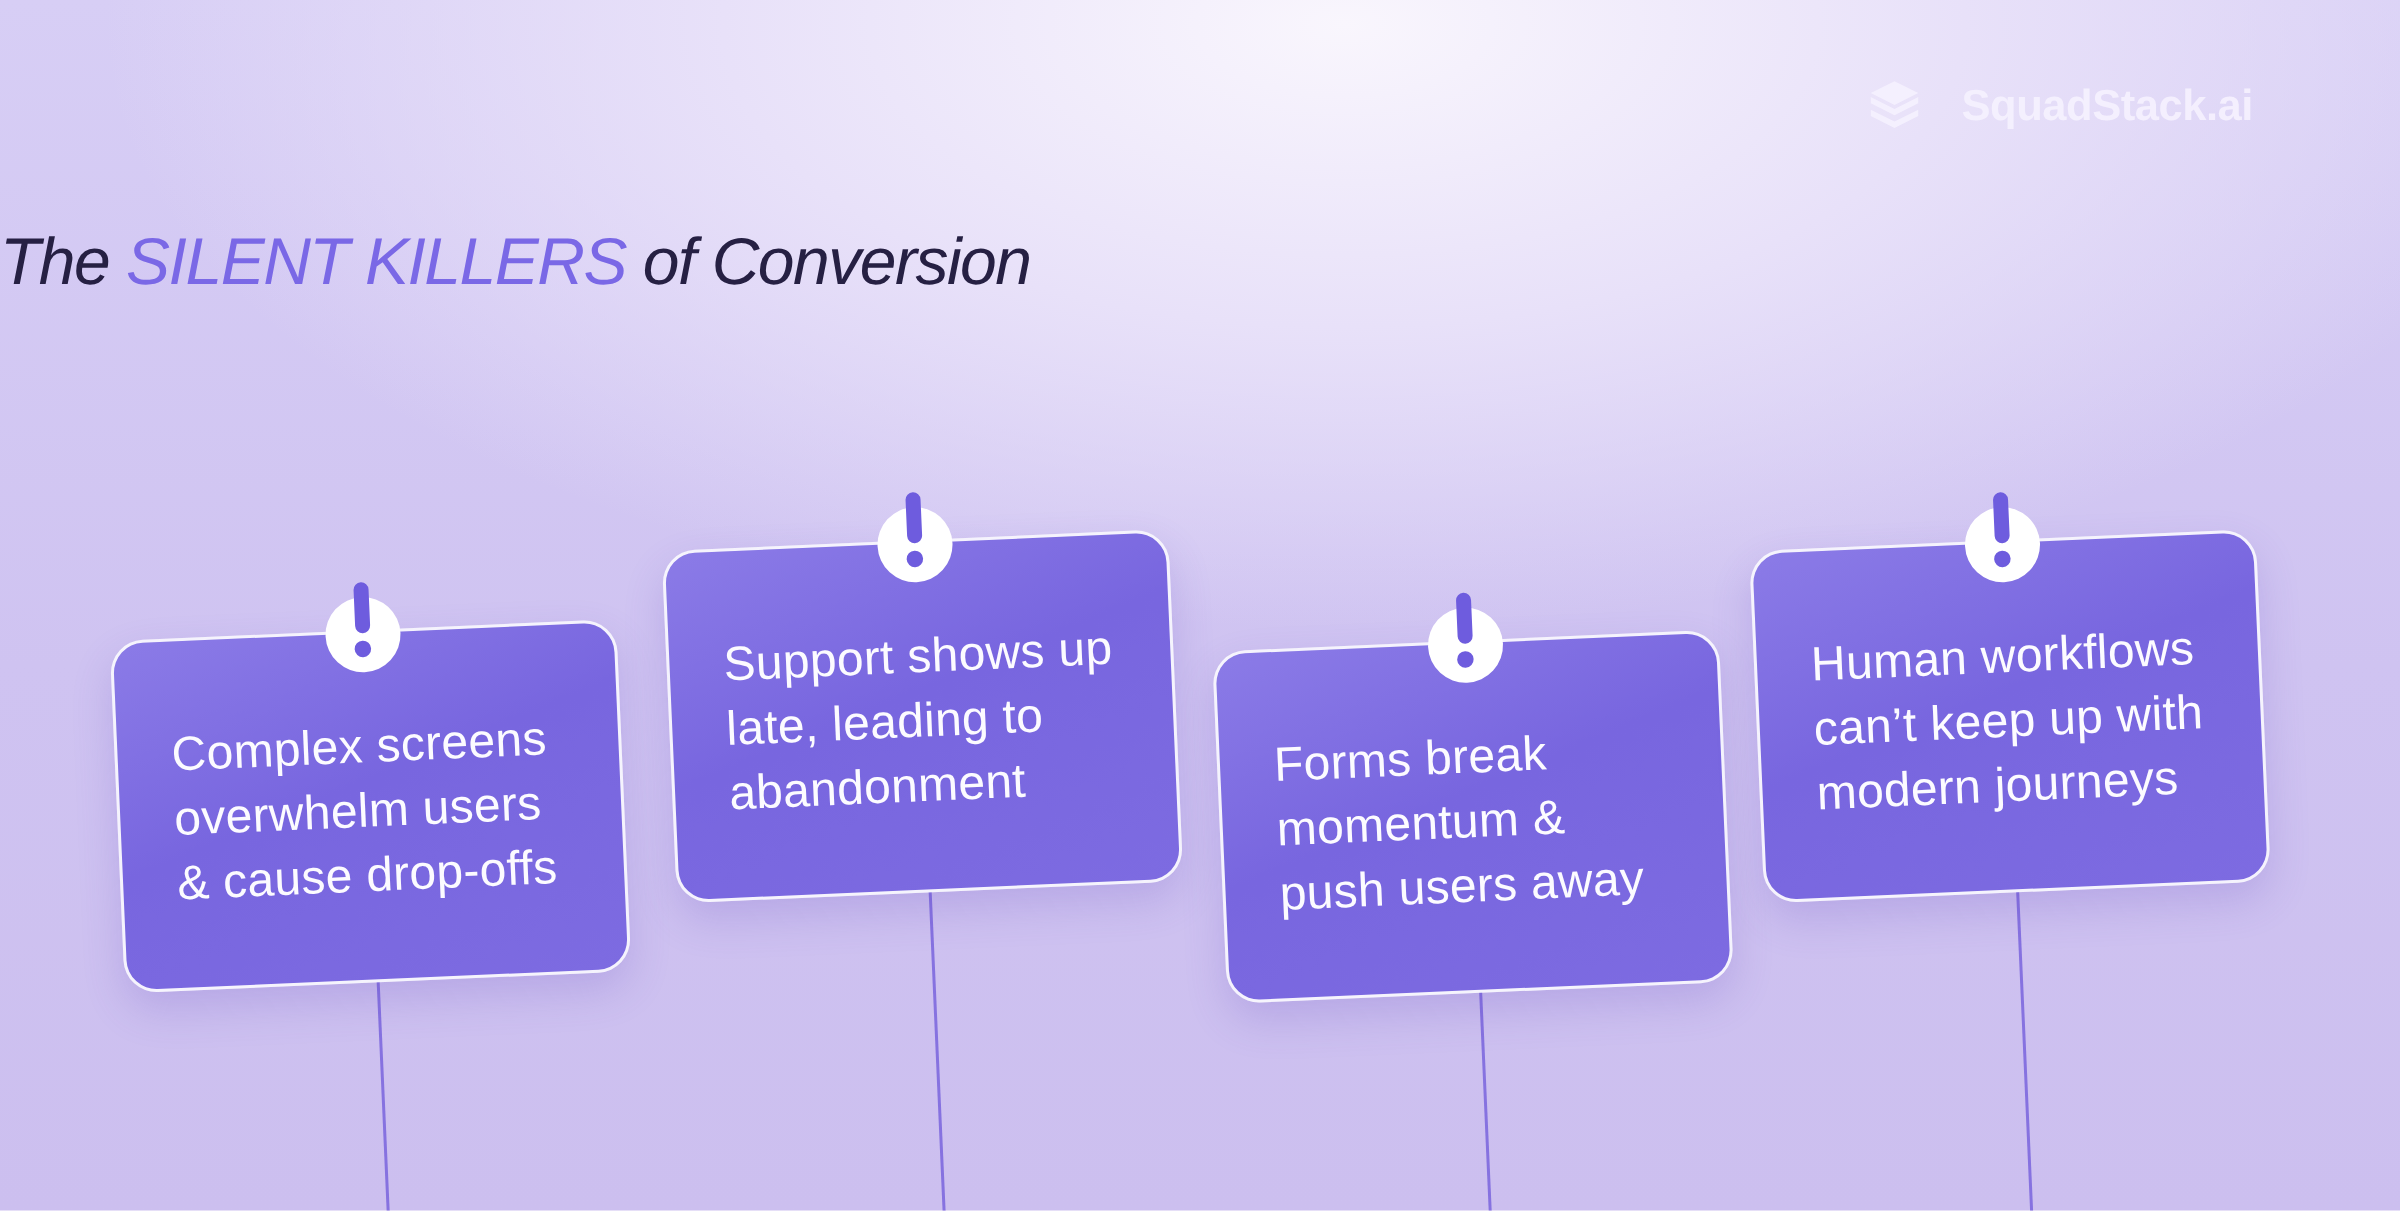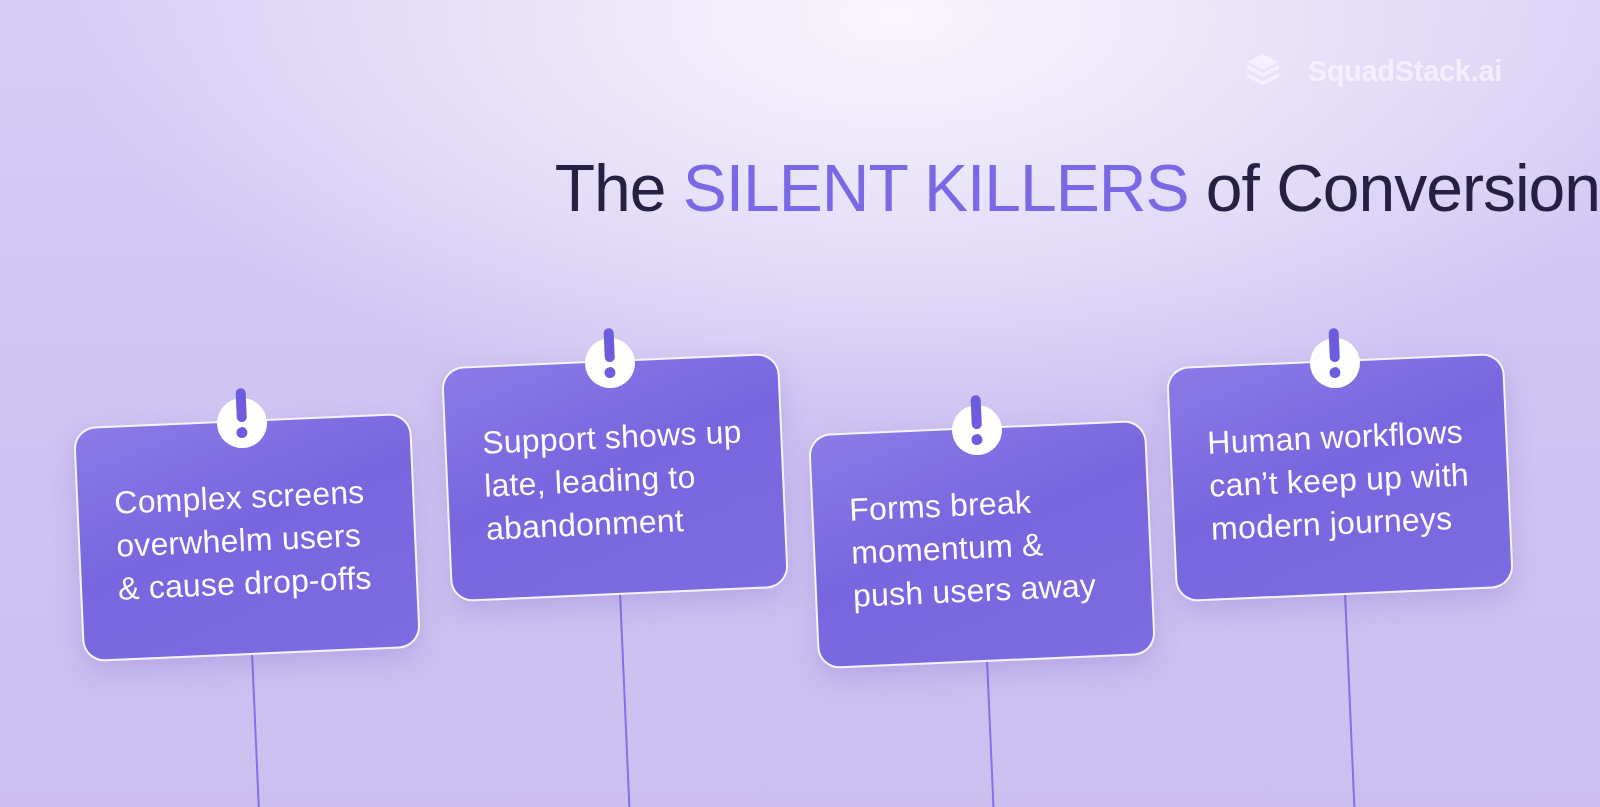--- a/index.html
+++ b/index.html
@@ -11,22 +11,22 @@
       radial-gradient(1150px 560px at 56% 2%, #F9F6FD 0%, #E8E1F9 36%, rgba(232,225,249,0) 72%),
       linear-gradient(180deg, #D7CEF5 0%, #CFC3F1 55%, #CCBFEF 100%);
   }
 
   
   .logo { position:absolute; top:52px; right:98px; display:flex; align-items:center; gap:26px;
           color:rgba(244,240,254,0.95); font-size:29px; font-weight:700; letter-spacing:-0.3px; }
   .logo svg { display:block; }
 
   
-  .title { position:absolute; top:150px; left:0; width:100%; text-align:right;
-           font-size:66px; font-weight:500; letter-spacing:-1px; color:#262043; }
+  .title { position:absolute; top:150px; left:0; width:100%; text-align:left;
+           font-size:44px; font-weight:500; letter-spacing:-1px; color:#262043;font-style:italic; }
   .title .hl { color:#7A68E6; }
 
   
   .group { position:absolute; width:338px; height:235px; transform:rotate(-2.5deg); }
   .g1 { left:78px;   top:420px; }
   .g2 { left:446px;  top:360px; }
   .g3 { left:813px;  top:427px; }
   .g4 { left:1171px; top:360px; }
 
   .stake { position:absolute; left:168px; top:-26px; width:2px; height:640px; background:#8672E0; }

